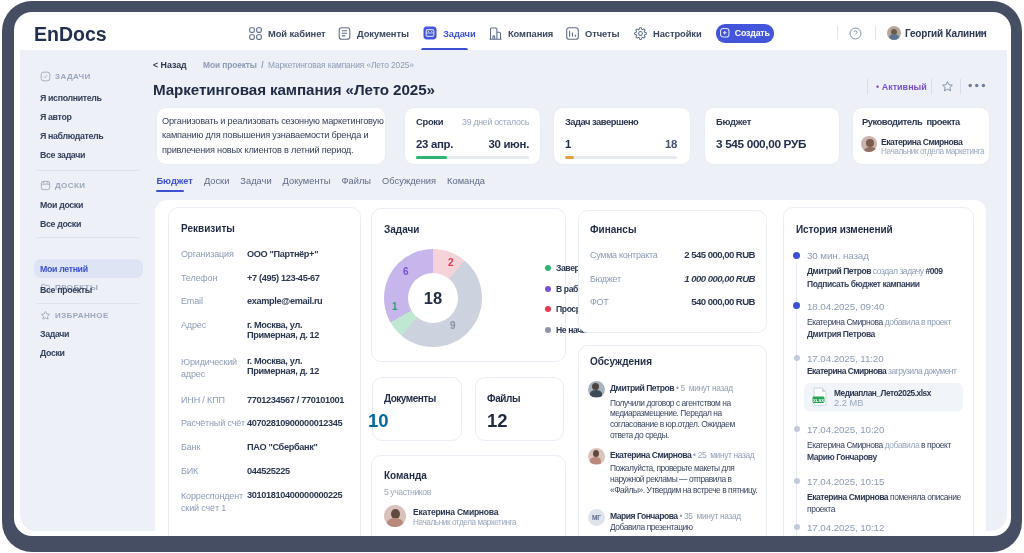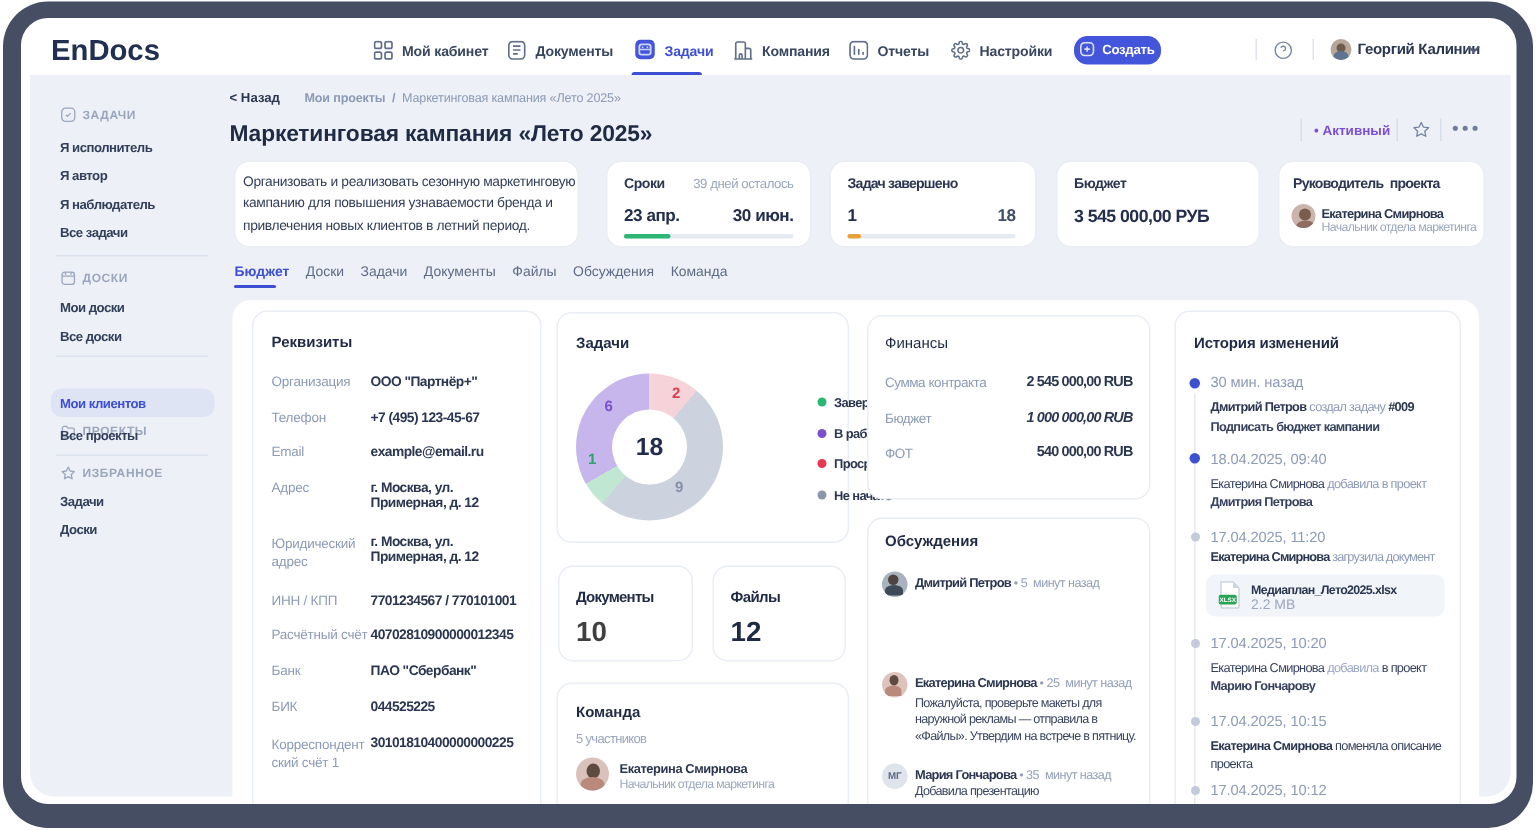--- a/index.html
+++ b/index.html
@@ -145,21 +145,21 @@
     <div class="sb-item" style="top:207px;">Все доски</div>
     <div class="sb-div" style="top:225px;"></div>
 
     <div class="sb-head" style="left:26px;top:234px;margin-top:36px;">
       <svg width="11" height="11" viewBox="0 0 24 24" fill="none" stroke="#9aa6bc" stroke-width="1.9">
           <path d="M3.5 7a2 2 0 0 1 2-2h4l2.2 2.5h7a2 2 0 0 1 2 2V18a2 2 0 0 1-2 2h-13a2 2 0 0 1-2-2z"></path>
         </svg>
       ПРОЕКТЫ
     </div>
     <div class="abs" style="left:20px;top:247px;width:109px;height:19px;background:#dee4f4;border-radius:7px;"></div>
-    <div class="sb-item" style="top:252px;color:#3d50d3;">Мои клиентов</div>
+    <div class="sb-item" style="top:252px;color:#3d50d3;">Мои летний</div>
     <div class="sb-item" style="top:273px;">Все проекты</div>
     <div class="sb-div" style="top:291px;"></div>
 
     <div class="sb-head" style="left:26px;top:298px;">
       <svg width="11" height="11" viewBox="0 0 24 24" fill="none" stroke="#9aa6bc" stroke-width="1.9">
           <path d="M12 3l2.7 5.7 6.3 0.8-4.6 4.3 1.2 6.2L12 17l-5.6 3 1.2-6.2L3 9.5l6.3-0.8z" stroke-linejoin="round"></path>
         </svg>
       ИЗБРАННОЕ
     </div>
     <div class="sb-item" style="top:317px;">Задачи</div>
@@ -256,52 +256,53 @@
     <div class="abs" style="left:436px;top:308px;font-size:10px;font-weight:700;color:#8791a6;">9</div>
     <div class="abs" style="left:378px;top:289px;font-size:10px;font-weight:800;color:#27a568;">1</div>
     <div class="abs" style="left:389px;top:254px;font-size:10px;font-weight:800;color:#7a4fd0;">6</div>
     <div class="legend" style="left:487px;top:251px;"><i style="background:#2bb673;"></i>Завершено</div>
     <div class="legend" style="left:487px;top:272px;"><i style="background:#7c4fd0;"></i>В работе</div>
     <div class="legend" style="left:487px;top:292px;"><i style="background:#e8384f;"></i>Просрочено</div>
     <div class="legend" style="left:487px;top:313px;"><i style="background:#8d97a9;"></i>Не начато</div>
 
     <div class="card" style="left:358px;top:365px;width:90px;height:64px;"></div>
     <div class="abs" style="left:370px;top:381px;font-size:10px;font-weight:800;color:#1f2a45;letter-spacing:-0.5px;line-height:11px;">Документы</div>
-    <div class="abs" style="left:370px;top:397.5px;font-size:18.5px;font-weight:800;color:#404040;line-height:21px;">10</div>
+    <div class="abs" style="left:354px;top:397.5px;font-size:18.5px;font-weight:800;color:#0369a1;line-height:21px;">10</div>
     <div class="card" style="left:460.6px;top:365px;width:89.4px;height:64px;"></div>
     <div class="abs" style="left:473px;top:381px;font-size:10px;font-weight:800;color:#1f2a45;letter-spacing:-0.4px;line-height:11px;">Файлы</div>
     <div class="abs" style="left:473px;top:397.5px;font-size:18.5px;font-weight:800;color:#1f2a45;line-height:21px;">12</div>
 
     <div class="card" style="left:357px;top:443px;width:195px;height:92px;border-radius:10px 10px 0 0;"></div>
     <div class="abs" style="left:370px;top:458px;font-size:10px;font-weight:800;color:#1f2a45;">Команда</div>
     <div class="abs" style="left:370px;top:475px;font-size:8.7px;color:#9aa7bd;letter-spacing:-0.45px;">5 участников</div>
     <div class="abs" style="left:370px;top:493px;width:22px;height:22px;border-radius:50%;background:#d9c2bb;overflow:hidden;">
       <div style="position:absolute;left:6.5px;top:3.5px;width:9px;height:10px;border-radius:50%;background:#5f4a40;"></div>
       <div style="position:absolute;left:3px;top:13px;width:16px;height:10px;border-radius:50% 50% 0 0;background:#b98a7c;"></div>
     </div>
     <div class="abs" style="left:399px;top:495px;font-size:8.6px;font-weight:700;color:#2b3750;letter-spacing:-0.28px;white-space:nowrap;">Екатерина Смирнова</div>
     <div class="abs" style="left:399px;top:505.5px;font-size:8.2px;color:#9aa7bd;letter-spacing:-0.42px;white-space:nowrap;">Начальник отдела маркетинга</div>
 
     <div class="card" style="left:564px;top:198px;width:189px;height:123px;"></div>
-    <div class="abs" style="left:576px;top:211.5px;font-size:10px;font-weight:400;color:#1f2a45;">Финансы</div>
+    <div class="abs" style="left:576px;top:211.5px;font-size:10px;font-weight:700;color:#1f2a45;">Финансы</div>
     <div class="rline lbl" style="left:576px;top:238px;font-size:9px;letter-spacing:-0.3px;">Сумма контракта</div>
     <div class="rline" style="left:576px;top:237px;width:165px;text-align:right;font-size:9.6px;font-weight:600;color:#2b3750;letter-spacing:-0.55px;">2 545 000,00 RUB</div>
     <div class="rline lbl" style="left:576px;top:262px;font-size:9px;letter-spacing:-0.3px;">Бюджет</div>
     <div class="rline" style="left:576px;top:261px;width:165px;text-align:right;font-size:9.6px;font-weight:600;color:#2b3750;letter-spacing:-0.55px;font-style:italic;">1 000 000,00 RUB</div>
     <div class="rline lbl" style="left:576px;top:285px;font-size:9px;letter-spacing:-0.3px;">ФОТ</div>
     <div class="rline" style="left:576px;top:284px;width:165px;text-align:right;font-size:9.6px;font-weight:600;color:#2b3750;letter-spacing:-0.55px;">540 000,00 RUB</div>
 
     <div class="card" style="left:564px;top:333px;width:189px;height:202px;border-radius:10px 10px 0 0;"></div>
     <div class="abs" style="left:576px;top:344px;font-size:10px;font-weight:800;color:#1f2a45;">Обсуждения</div>
 
     <div class="abs" style="left:574px;top:369px;width:17px;height:17px;border-radius:50%;background:#a8b3bd;overflow:hidden;">
       <div style="position:absolute;left:4px;top:2px;width:7px;height:7px;border-radius:50%;background:#4d4440;"></div>
       <div style="position:absolute;left:1.5px;top:9px;width:12px;height:7px;border-radius:50% 50% 0 0;background:#3e4a58;"></div>
     </div>
     <div class="msg-name" style="left:596px;top:371px;">Дмитрий Петров <span class="msg-when">• 5&nbsp; минут назад</span></div>
+    <div class="msg-text" style="left:596px;top:385.5px;">Получили договор с агентством на<br>медиаразмещение. Передал на<br>согласование в юр.отдел. Ожидаем<br>ответа до среды.</div>
 
     <div class="abs" style="left:574px;top:436px;width:17px;height:17px;border-radius:50%;background:#dcc4bd;overflow:hidden;">
       <div style="position:absolute;left:4.5px;top:2px;width:6px;height:7px;border-radius:50%;background:#5f4a40;"></div>
       <div style="position:absolute;left:2px;top:9px;width:11px;height:7px;border-radius:50% 50% 0 0;background:#b98a7c;"></div>
     </div>
     <div class="msg-name" style="left:596px;top:437.5px;">Екатерина Смирнова <span class="msg-when">• 25&nbsp; минут назад</span></div>
     <div class="msg-text" style="left:596px;top:451px;line-height:11.2px;">Пожалуйста, проверьте макеты для<br>наружной рекламы — отправила в<br>«Файлы». Утвердим на встрече в пятницу.</div>
 
     <div class="abs" style="left:574px;top:497px;width:17px;height:17px;border-radius:50%;background:#dfe3ec;display:flex;align-items:center;justify-content:center;font-size:6.5px;font-weight:700;color:#5d6b86;">МГ</div>
     <div class="msg-name" style="left:596px;top:498.5px;">Мария Гончарова <span class="msg-when">• 35&nbsp; минут назад</span></div>

